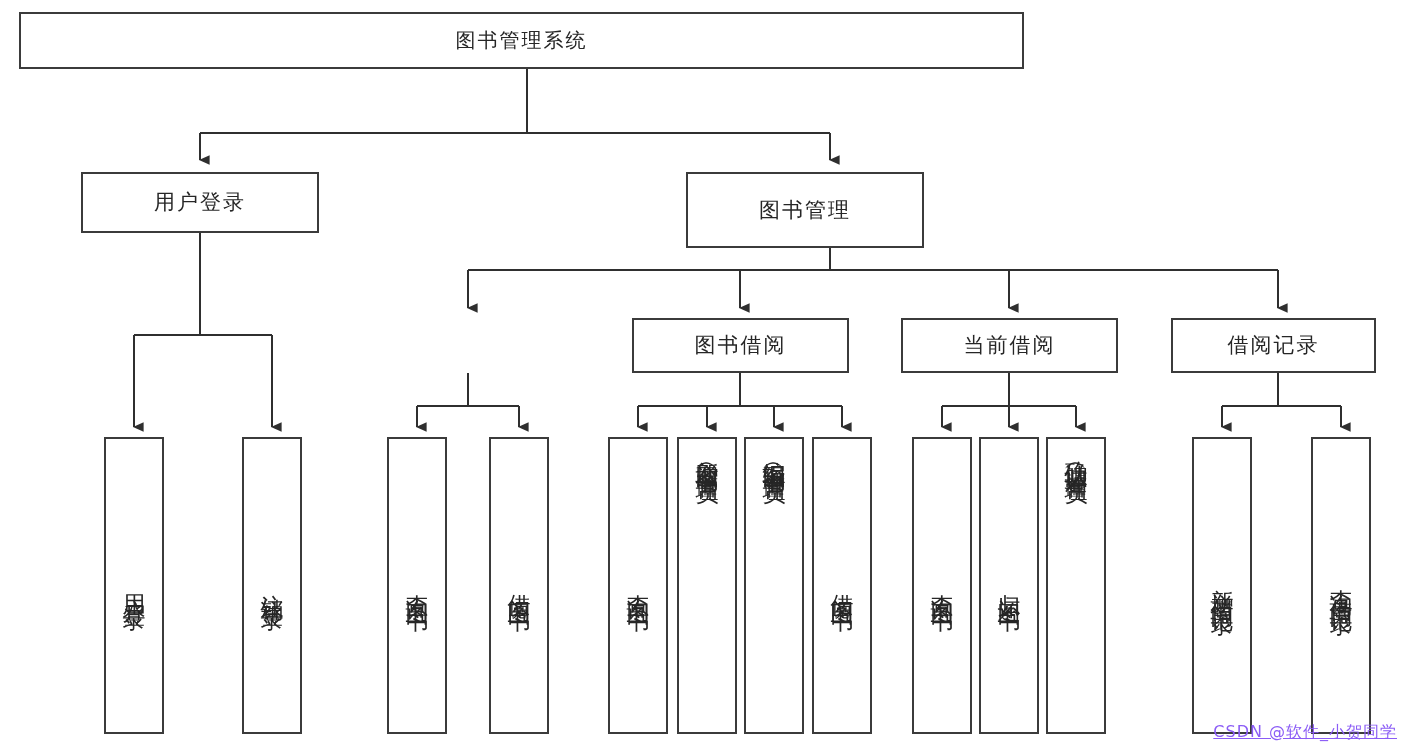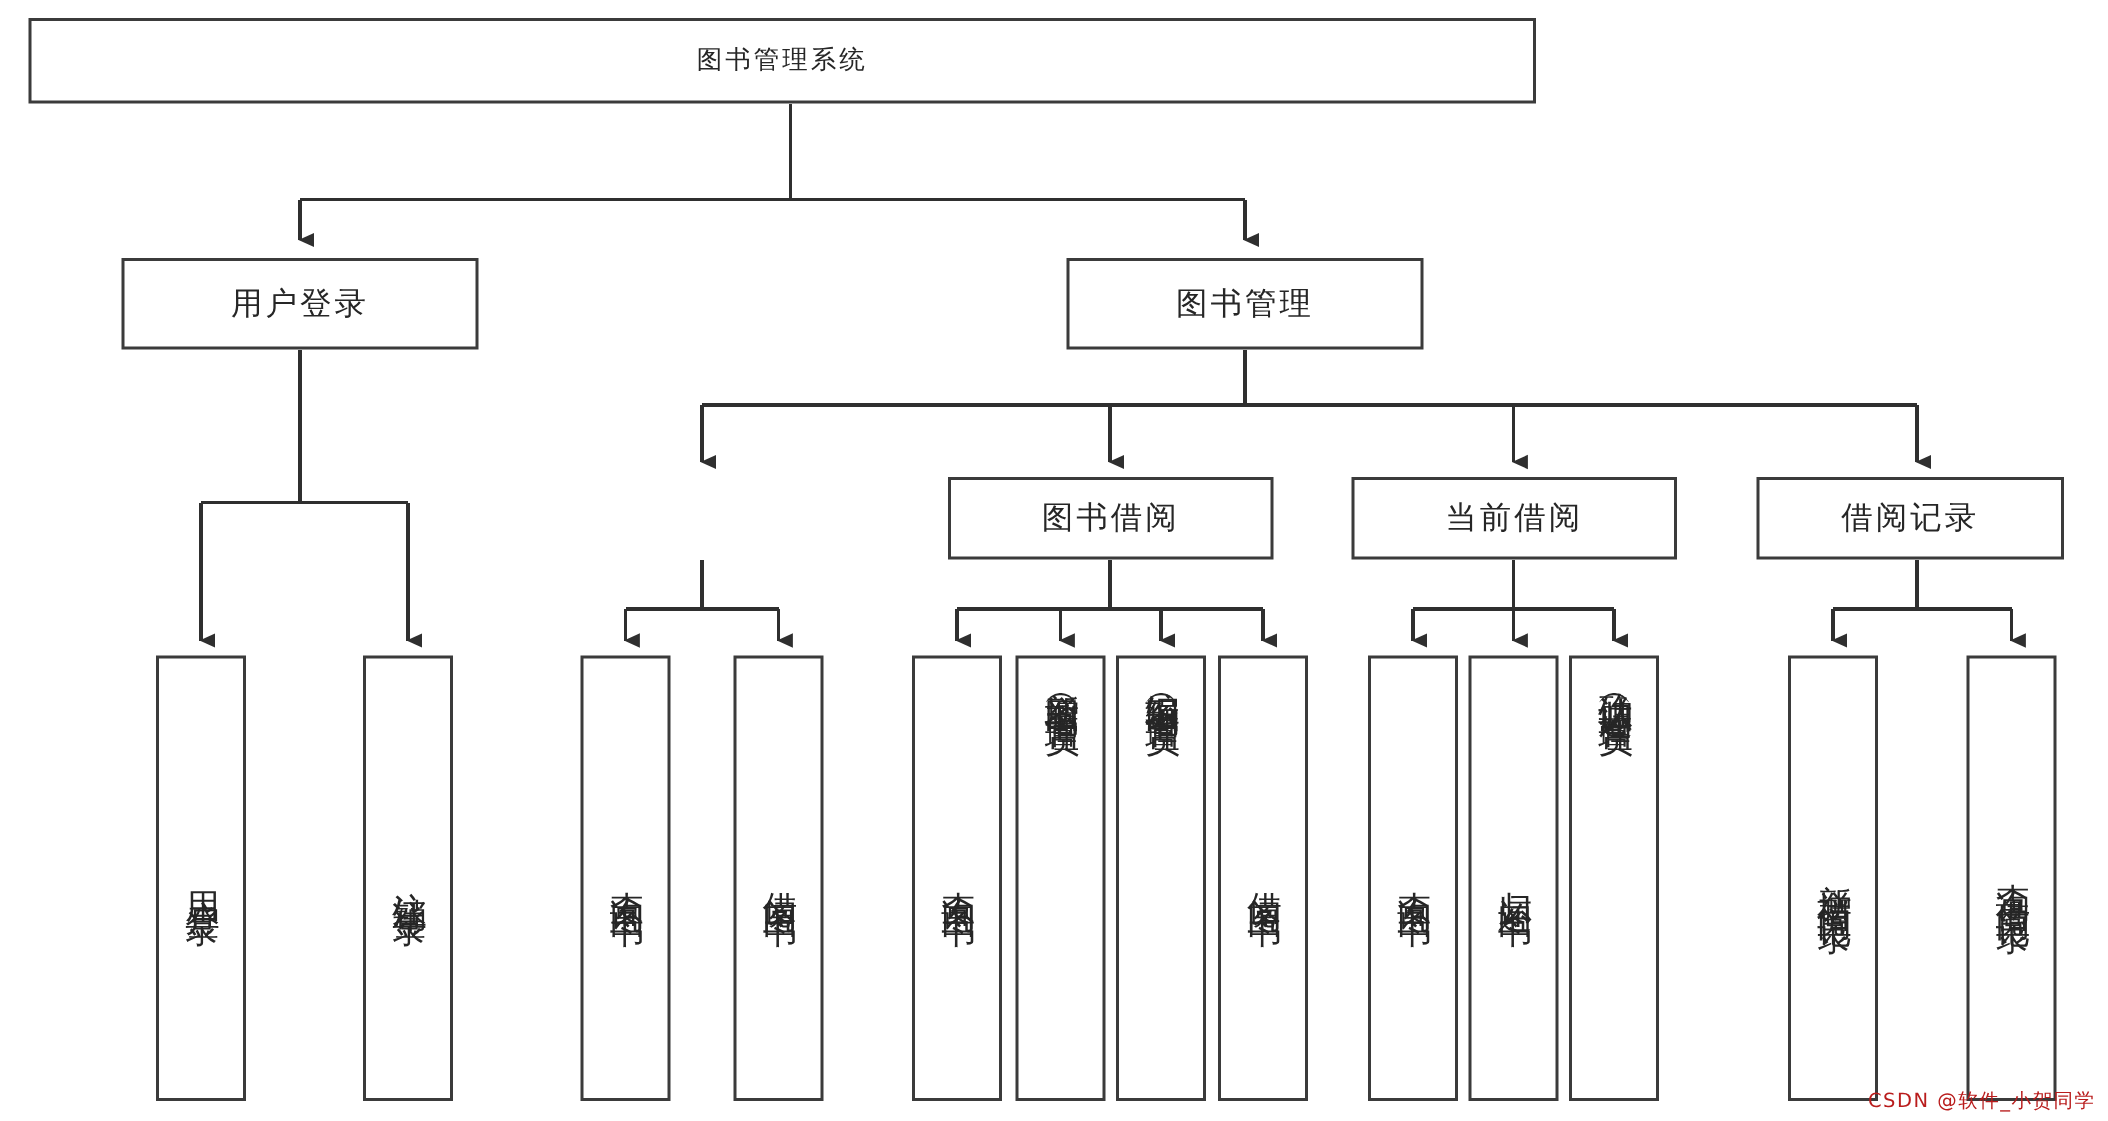--- a/index.html
+++ b/index.html
@@ -29,21 +29,21 @@
     letter-spacing:1px;
     color:#262626;
   }
   
   .node.horiz .node-label{
     writing-mode:horizontal-tb;
     font-size:21px;
     letter-spacing:2px;
     white-space:nowrap;
   }
-  .node.root .node-label{font-size:17px;}
+  .node.root .node-label{font-size:20px;}
   
   .node.vert{
     align-items:center;
     justify-content:center;
     padding:4px 0;
   }
   .node.vert .node-label{
     writing-mode:vertical-rl;
     text-orientation:upright;
     font-size:23px;
@@ -56,25 +56,26 @@
     font-size:23px;
     letter-spacing:3px;
   }
   .node.vert.top .node-label{
     align-self:flex-start;
   }
 
   #watermark{
     position:absolute;
     right:8px;bottom:4px;
-    font-size:13px;
-    color:#b91c1c;
+    font-size:16px;
+    color:#8b5cf6;
     letter-spacing:1px;
     white-space:nowrap;
     user-select:none;
+    text-decoration:underline;
   }
 </style>
 </head>
 <body>
 
 <div id="diagram-root">
 
   <svg id="connectors" viewBox="0 0 1405 747" xmlns="http://www.w3.org/2000/svg">
     <defs>
       <marker id="arrowhead" markerWidth="12" markerHeight="12" refX="5.4" refY="9.6" orient="auto" markerUnits="userSpaceOnUse">
@@ -126,21 +127,21 @@
   </svg>
 
   <div class="node horiz root" style="left:19px;top:12px;width:1005px;height:57px;">
     <span class="node-label">图书管理系统</span>
   </div>
 
   <div class="node horiz" style="left:81px;top:172px;width:238px;height:61px;">
     <span class="node-label">用户登录</span>
   </div>
 
-  <div class="node horiz" style="left:711px;top:172px;width:238px;height:61px;align-items:center;">
+  <div class="node horiz" style="left:686px;top:172px;width:238px;height:76px;align-items:center;">
     <span class="node-label">图书管理</span>
   </div>
 
 
   <div class="node horiz" style="left:901px;top:318px;width:217px;height:55px;">
     <span class="node-label">当前借阅</span>
   </div>
 
   <div class="node horiz" style="left:632px;top:318px;width:217px;height:55px;">
     <span class="node-label">图书借阅</span>

